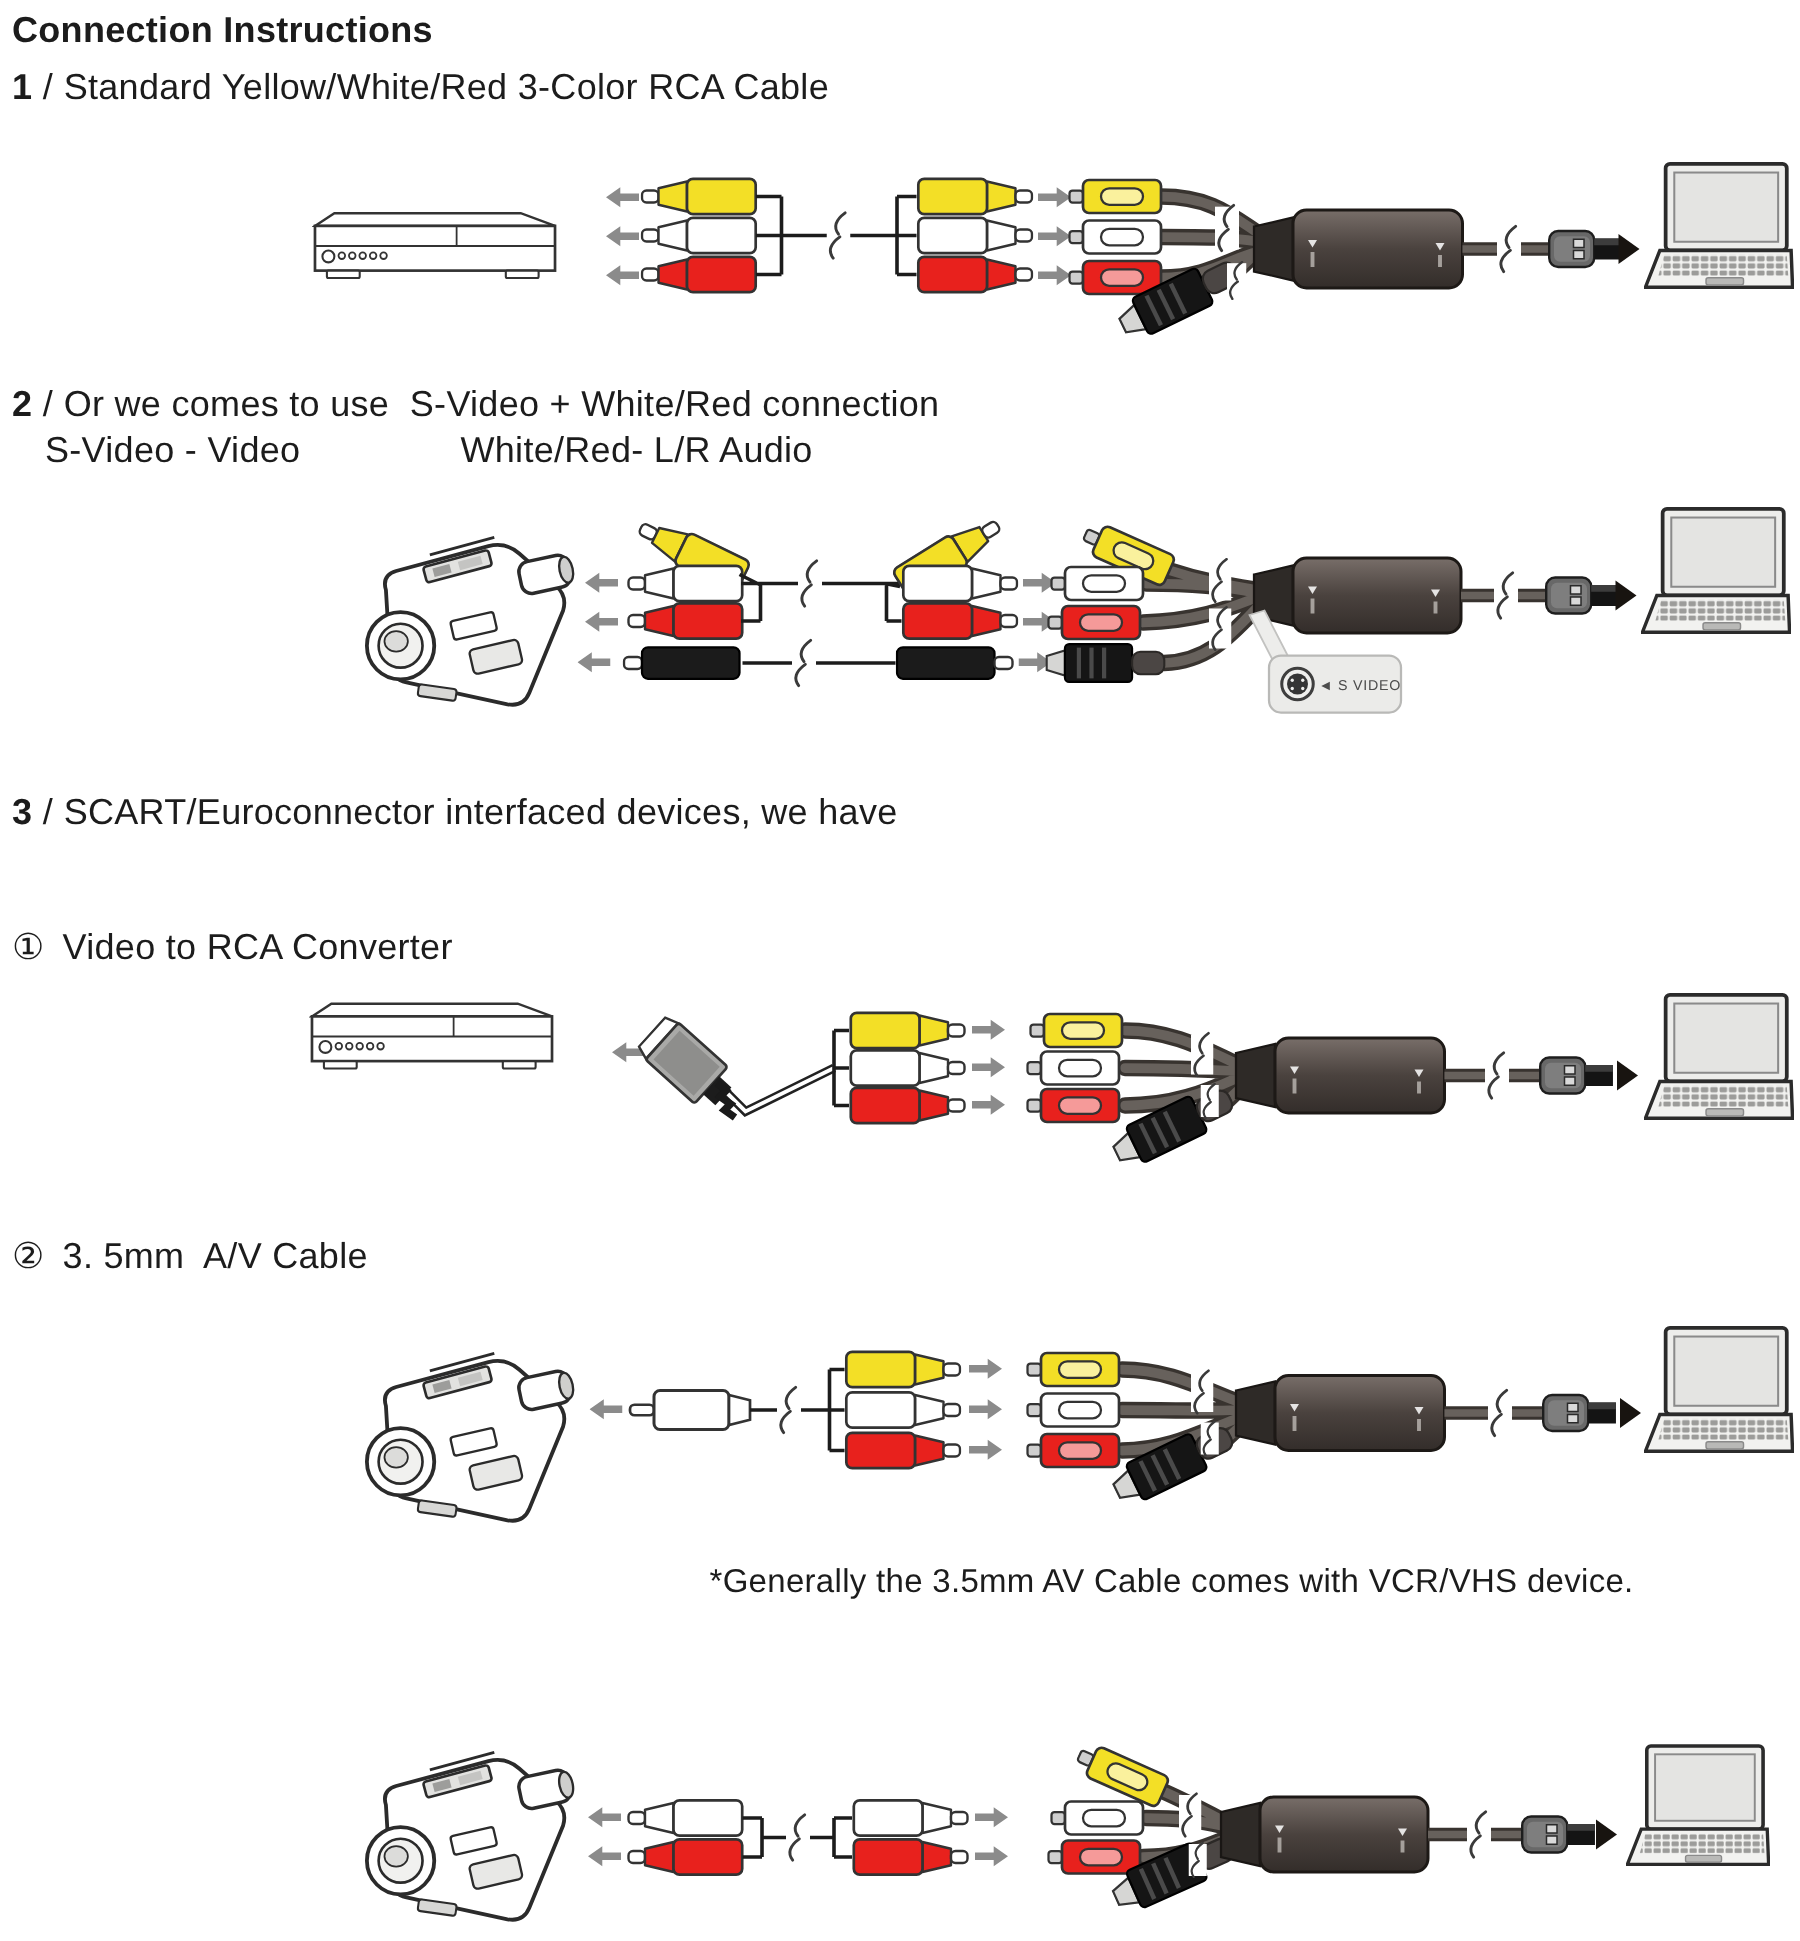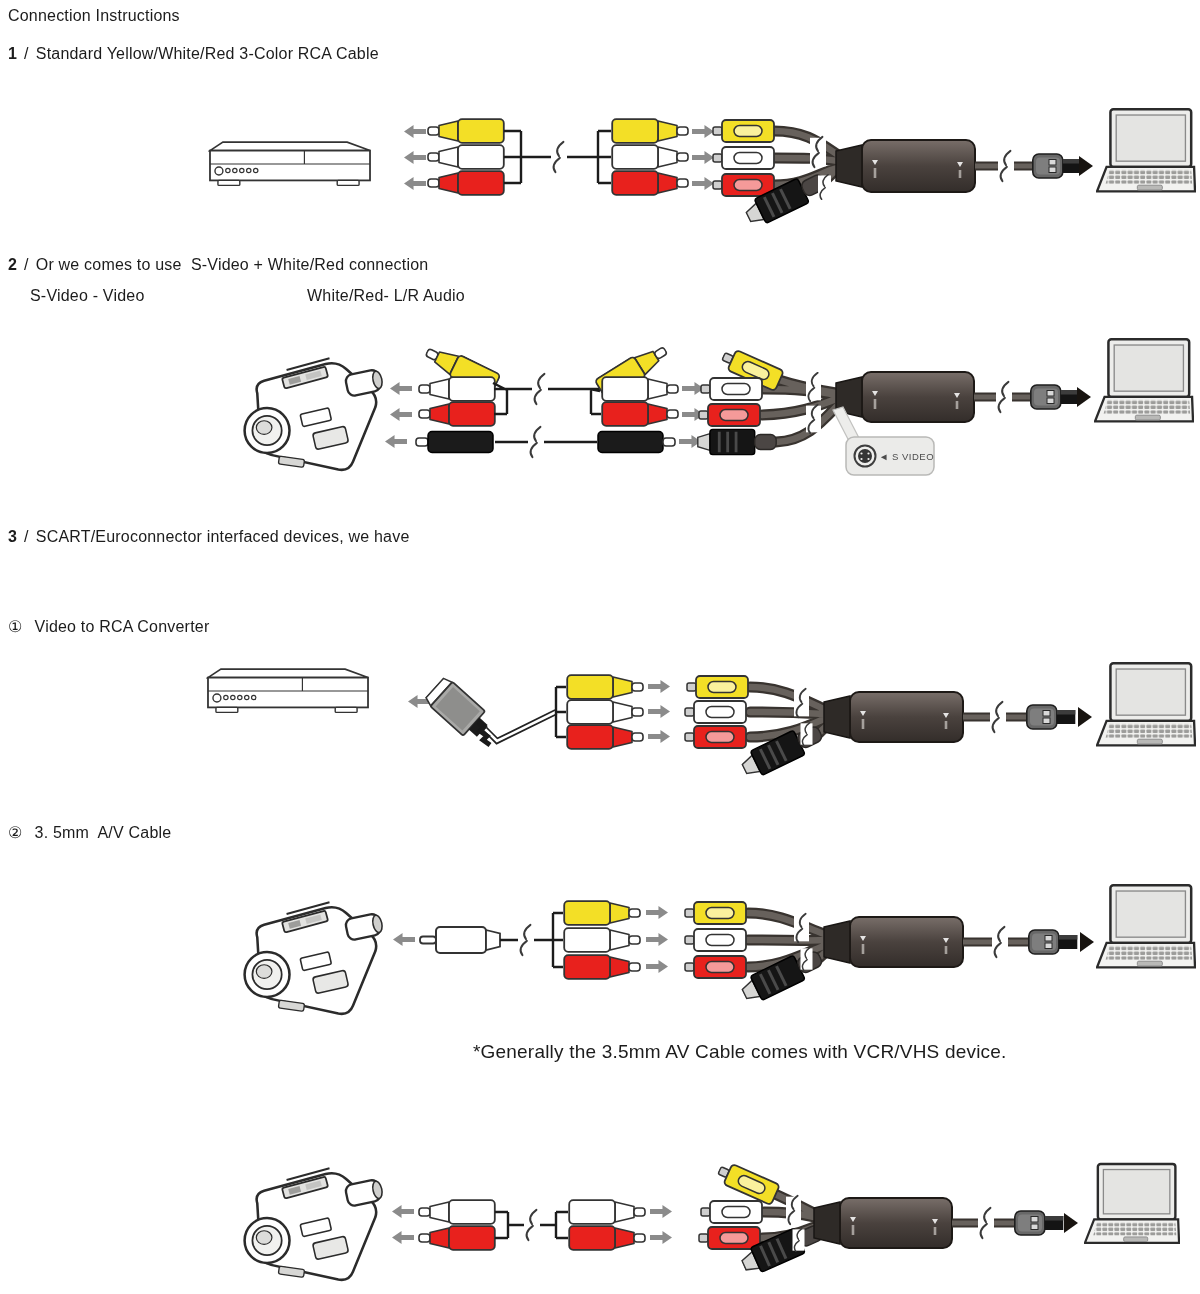--- a/index.html
+++ b/index.html
@@ -1,26 +1,26 @@
 <!DOCTYPE html>
 <html><head>
 <meta charset="utf-8">
 <title>Connection Instructions</title>
 <style>
   *{margin:0;padding:0;box-sizing:border-box}
   html,body{background:#fff}
   body{width:1200px;height:1294px;font-family:"Liberation Sans",sans-serif;color:#1c1c1c}
   .page{position:relative;width:1200px;height:1294px;overflow:hidden;background:#fff}
-  .txt{position:absolute;font-size:16px;letter-spacing:.2px;white-space:pre;line-height:1.25}
-  .title{font-weight:400;font-size:16px}
+  .txt{position:absolute;font-size:24px;letter-spacing:.2px;white-space:pre;line-height:1.25}
+  .title{font-weight:700;font-size:24px}
   .num{font-weight:700}
   .sep{padding:0 7px;font-weight:400}
   .subwrap{position:absolute;white-space:pre}
   .sub2{position:absolute;top:0;white-space:pre}
-  .note{font-size:19px;letter-spacing:.2px}
+  .note{font-size:22px;letter-spacing:.2px}
   svg.diag{position:absolute;left:0;width:1200px;overflow:visible}
   .thin{fill:none;stroke:#1c1c1c;stroke-width:2.4}
   .cabO{fill:none;stroke:#38332f;stroke-width:11;stroke-linecap:round}
   .cabI{fill:none;stroke:#67615c;stroke-width:6.5;stroke-linecap:round}
   .usbO{fill:none;stroke:#38332f;stroke-width:9}
   .usbI{fill:none;stroke:#67615c;stroke-width:5}
   .dblO{fill:none;stroke:#222;stroke-width:6}
   .dblI{fill:none;stroke:#fff;stroke-width:2.6}
   .stub{fill:#2e2a27;stroke:#191614;stroke-width:1.5}
   .box{fill:url(#gBox);stroke:#1d1916;stroke-width:2}

